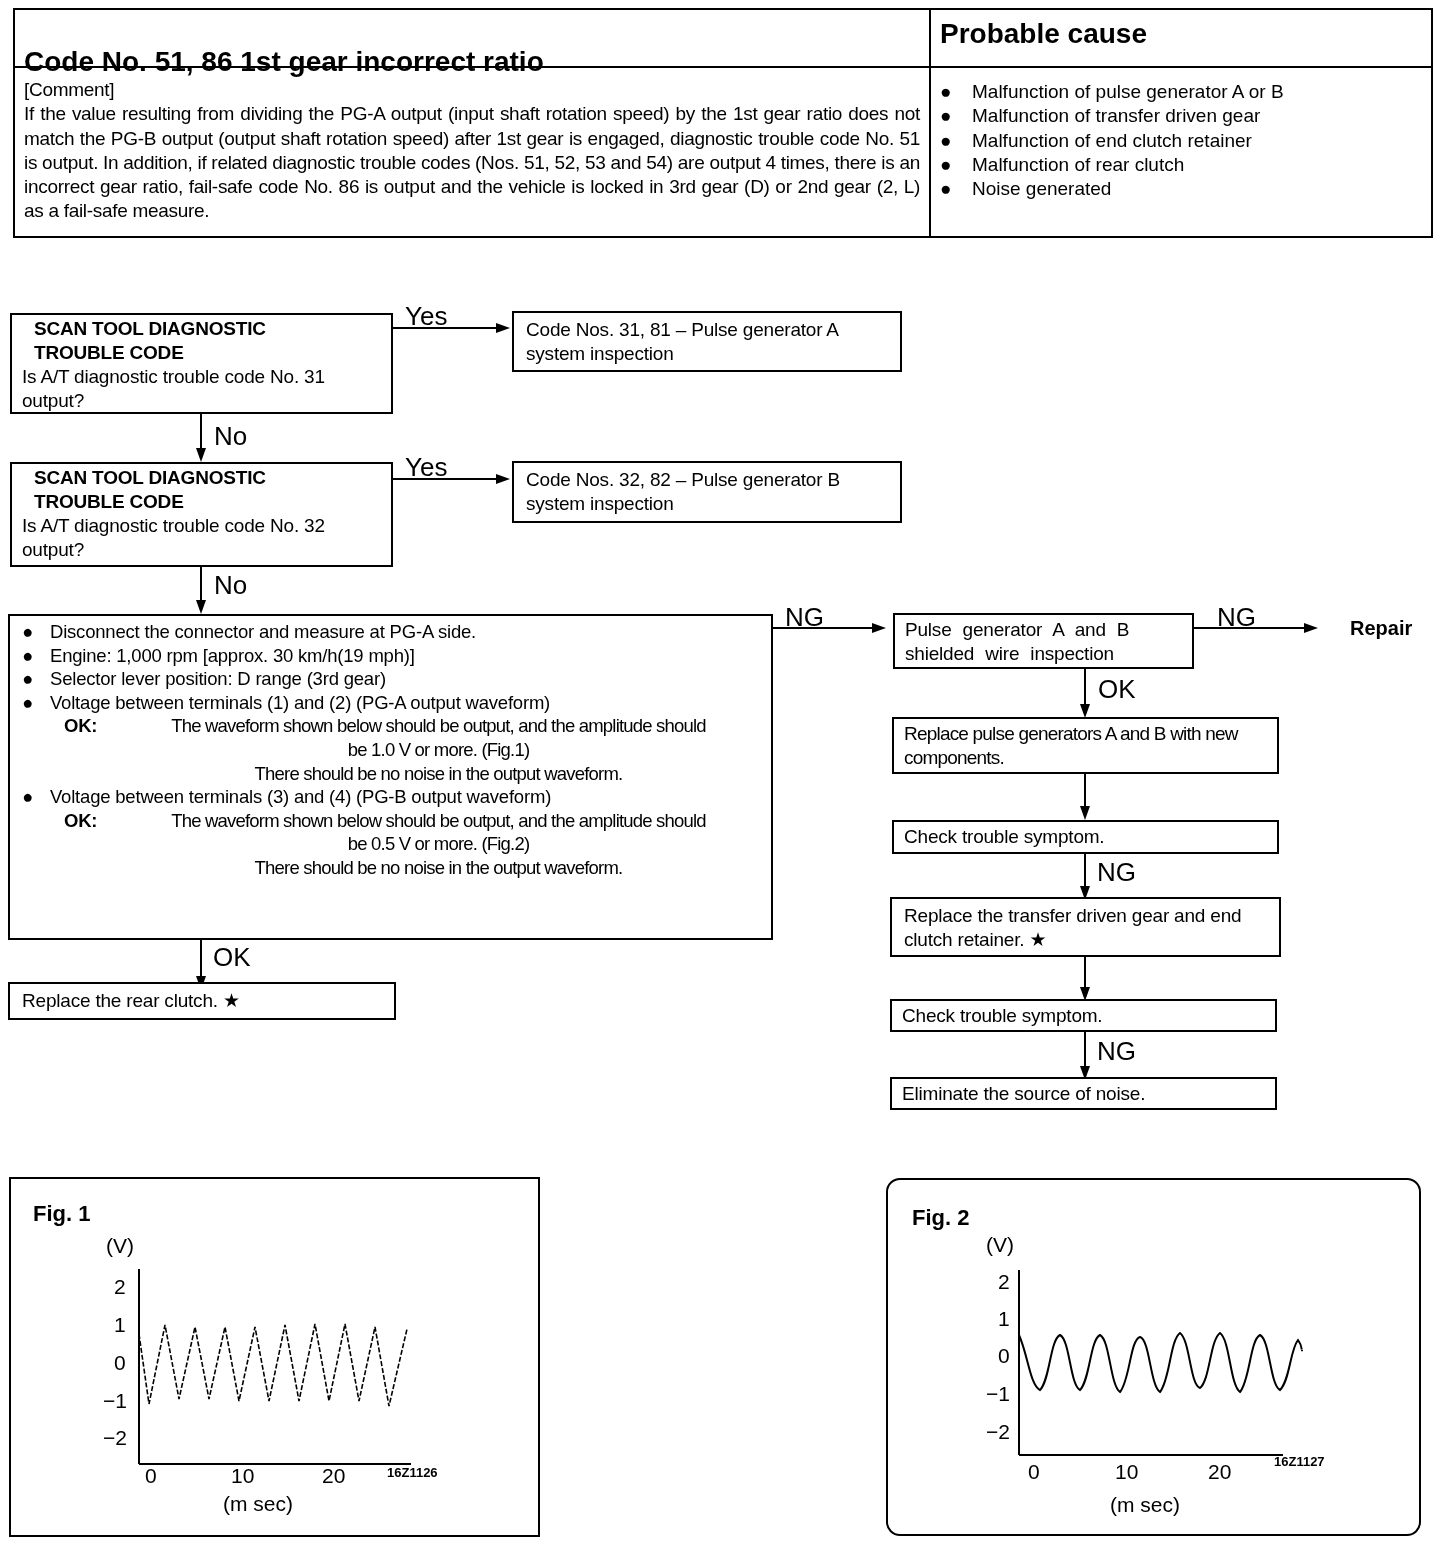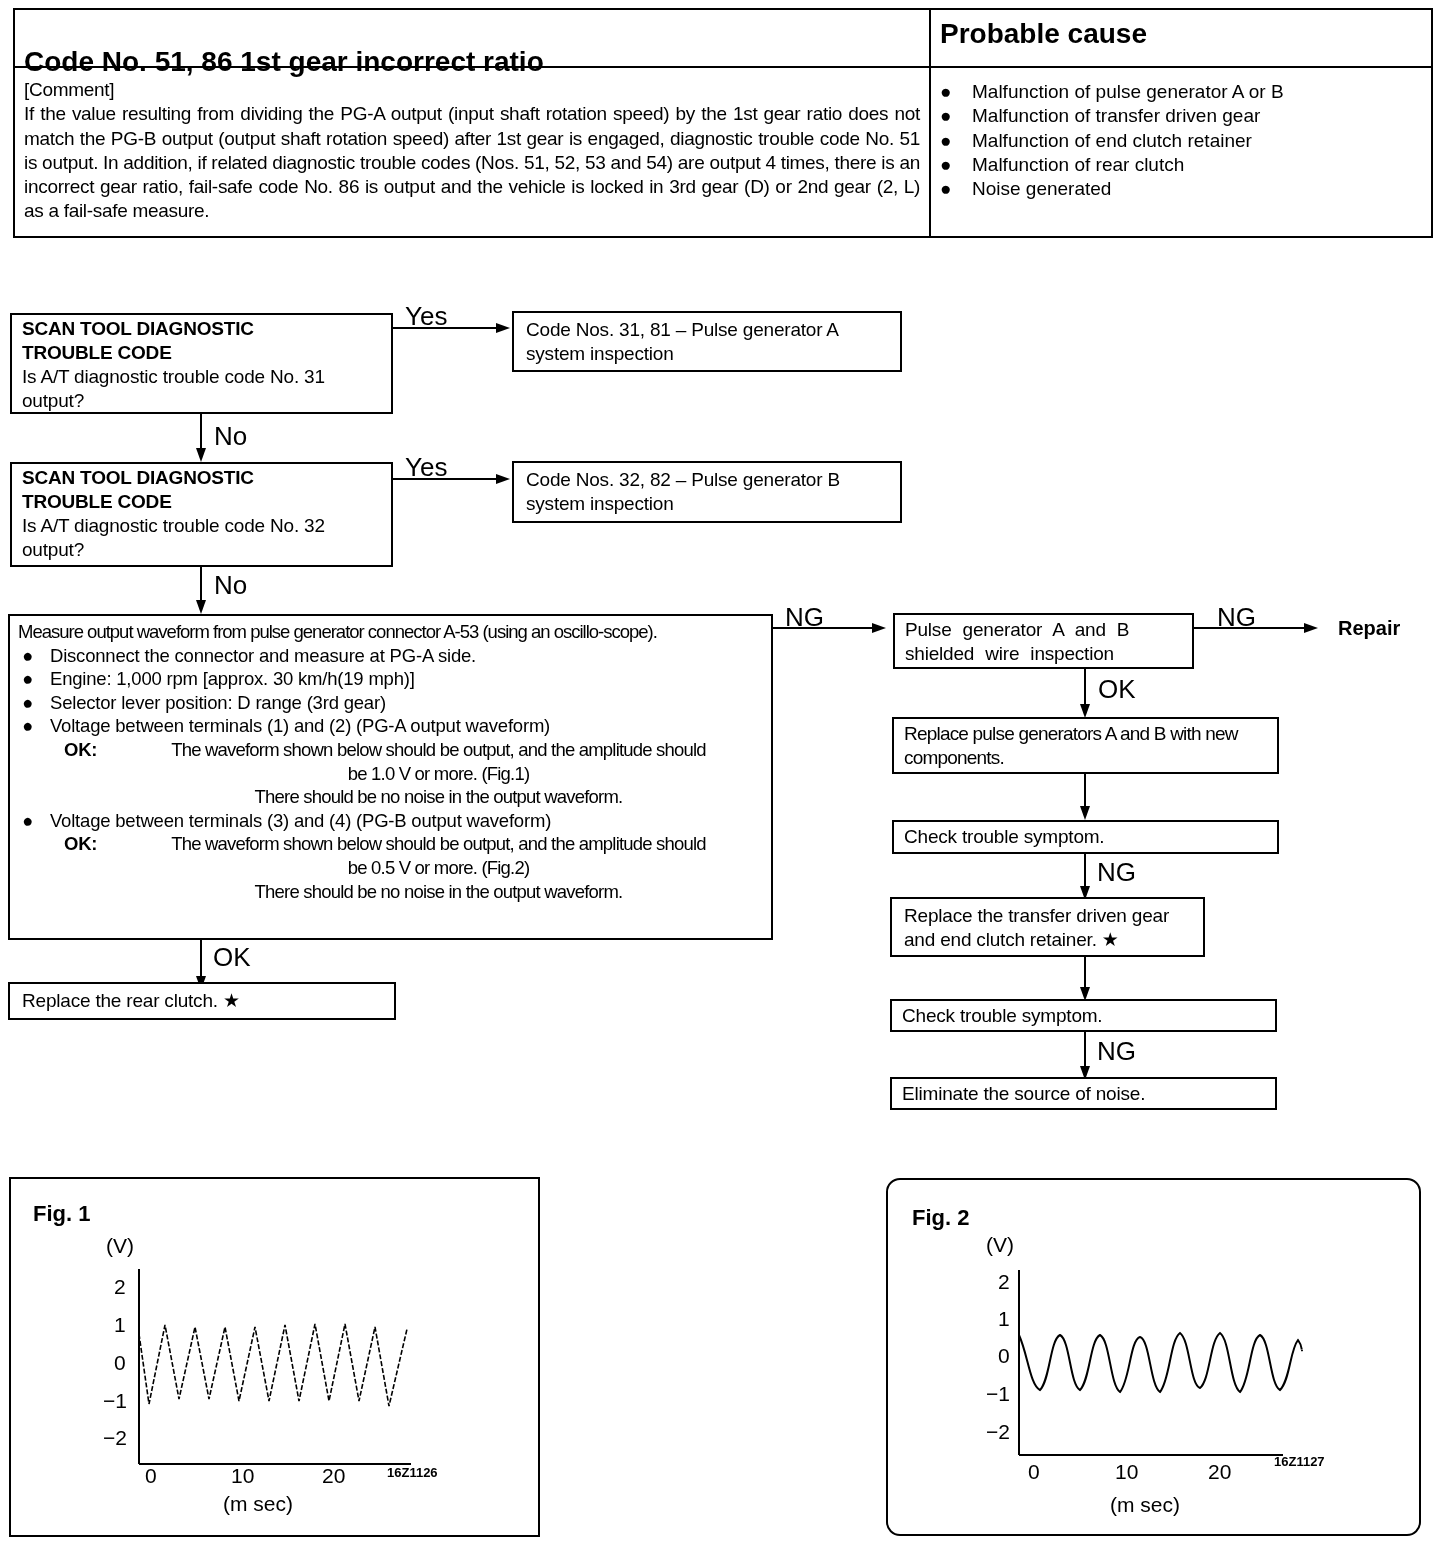--- a/index.html
+++ b/index.html
@@ -1,21 +1,21 @@
 <!DOCTYPE html>
 <html><head>
 <meta charset="utf-8">
 <style>
   html, body { margin: 0; padding: 0; background: #ffffff; }
   body { width: 1440px; height: 1544px; position: relative; overflow: hidden;
          font-family: "Liberation Sans", sans-serif; color: #000; }
   .abs { position: absolute; }
   .box { position: absolute; border: 2px solid #000; box-sizing: border-box; background: #fff; }
   .txt { font-size: 19px; line-height: 24px; letter-spacing: -0.2px; }
-  .bold { font-weight: bold; }
+  .bold { font-weight: bold; margin-left: 12px; }
 
   
   #hdr-table { left: 13px; top: 8px; width: 1420px; height: 230px; border: 2px solid #000; box-sizing: border-box; }
   #hdr-divider-v { left: 929px; top: 8px; width: 2px; height: 230px; background: #000; }
   #hdr-divider-h { left: 13px; top: 66px; width: 1420px; height: 2px; background: #000; }
   #hdr-title { left: 24px; top: 18px; font-size: 28px; font-weight: bold; margin-top: 28px; }
   #hdr-cause-title { left: 940px; top: 18px; font-size: 28px; font-weight: bold; }
   #comment { left: 24px; top: 78px; width: 896px; font-size: 19px; line-height: 24.3px; text-align: justify; letter-spacing: -0.3px; }
   #causes { left: 940px; top: 80px; font-size: 19px; line-height: 24.3px; }
   .cause-row { display: flex; }
@@ -97,21 +97,20 @@
 <div class="arrow-r" style="left:496px; top:474px;"></div>
 <div class="flow-label" style="left:405px; top:452px;">Yes</div>
 <div class="box txt" style="left:512px; top:461px; width:390px; height:62px; padding:5px 12px;">
   <div>Code Nos. 32, 82 – Pulse generator B system inspection</div>
 </div>
 <div class="vline" style="left:200px; top:567px; height:35px;"></div>
 <div class="arrow-d" style="left:196px; top:600px;"></div>
 <div class="flow-label" style="left:214px; top:570px;">No</div>
 
 <div class="box txt" style="left:8px; top:614px; width:765px; height:326px; padding:4px 8px; font-size:18.5px; line-height:23.6px;">
-  <div style="letter-spacing:-1px;">Measure output waveform from pulse generator connector A-53 (using an oscillo-scope).</div>
   <div class="ind"><span class="bl">●</span><span>Disconnect the connector and measure at PG-A side.</span></div>
   <div class="ind"><span class="bl">●</span><span>Engine: 1,000 rpm [approx. 30 km/h(19 mph)]</span></div>
   <div class="ind"><span class="bl">●</span><span>Selector lever position: D range (3rd gear)</span></div>
   <div class="ind"><span class="bl">●</span><span>Voltage between terminals (1) and (2) (PG-A output waveform)</span></div>
   <div class="ok-row">
     <span class="okl">OK:</span>
     <div class="okt">The waveform shown below should be output, and the amplitude should</div>
     <div class="okt">be 1.0 V or more. (Fig.1)</div>
     <div class="okt">There should be no noise in the output waveform.</div>
   </div>
@@ -154,21 +153,21 @@
 <div class="vline" style="left:1084px; top:774px; height:36px;"></div>
 <div class="arrow-d" style="left:1080px; top:806px;"></div>
 
 <div class="box txt" style="left:892px; top:820px; width:387px; height:34px; padding:3px 10px;">
   <div>Check trouble symptom.</div>
 </div>
 <div class="vline" style="left:1084px; top:854px; height:36px;"></div>
 <div class="arrow-d" style="left:1080px; top:886px;"></div>
 <div class="flow-label" style="left:1097px; top:857px;">NG</div>
 
-<div class="box txt" style="left:890px; top:897px; width:315px; height:60px; padding:5px 12px;">
+<div class="box txt" style="left:890px; top:897px; width:391px; height:60px; padding:5px 12px;">
   <div>Replace the transfer driven gear and end clutch retainer. ★</div>
 </div>
 <div class="vline" style="left:1084px; top:957px; height:34px;"></div>
 <div class="arrow-d" style="left:1080px; top:987px;"></div>
 
 <div class="box txt" style="left:890px; top:999px; width:387px; height:33px; padding:3px 10px;">
   <div>Check trouble symptom.</div>
 </div>
 <div class="vline" style="left:1084px; top:1032px; height:38px;"></div>
 <div class="arrow-d" style="left:1080px; top:1066px;"></div>

